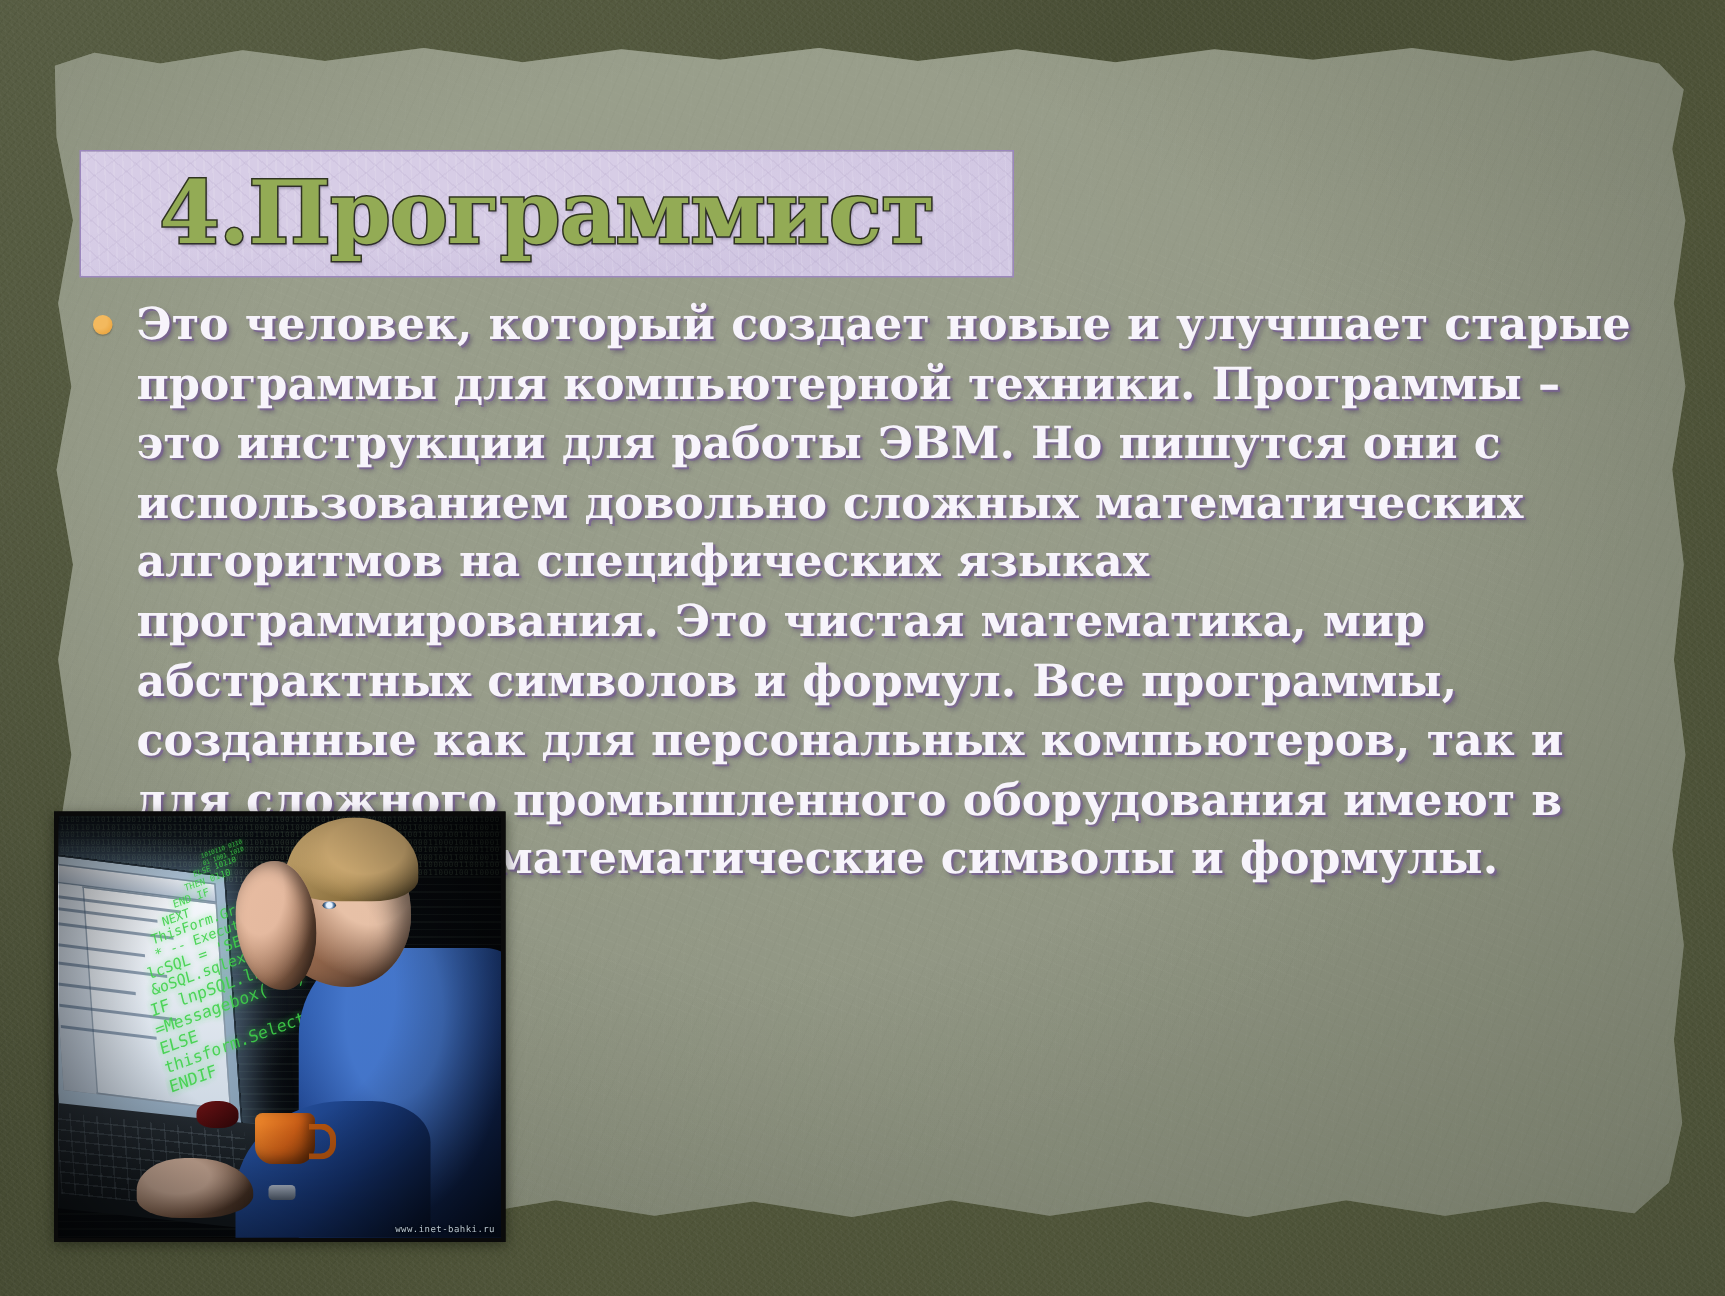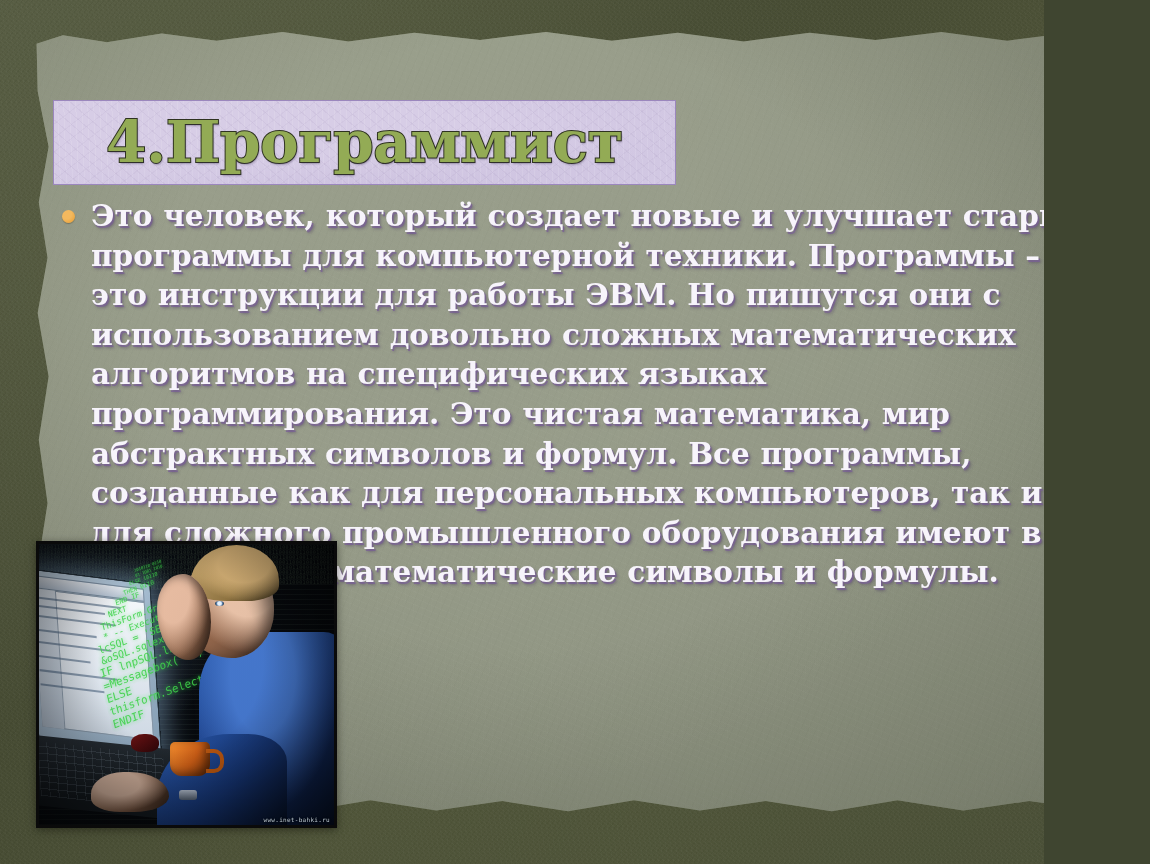--- a/index.html
+++ b/index.html
@@ -10,21 +10,21 @@
   body {
     width: 1150px;
     height: 864px;
     overflow: hidden;
     font-family: "Liberation Serif", serif;
   }
 
   
   #slide {
     position: relative;
-    width: 1044px;
+    width: 1150px;
     height: 864px;
     overflow: hidden;
     background: #4b5037;
   }
 
   
   .border-base {
     position: absolute;
     inset: 0;
     background:

